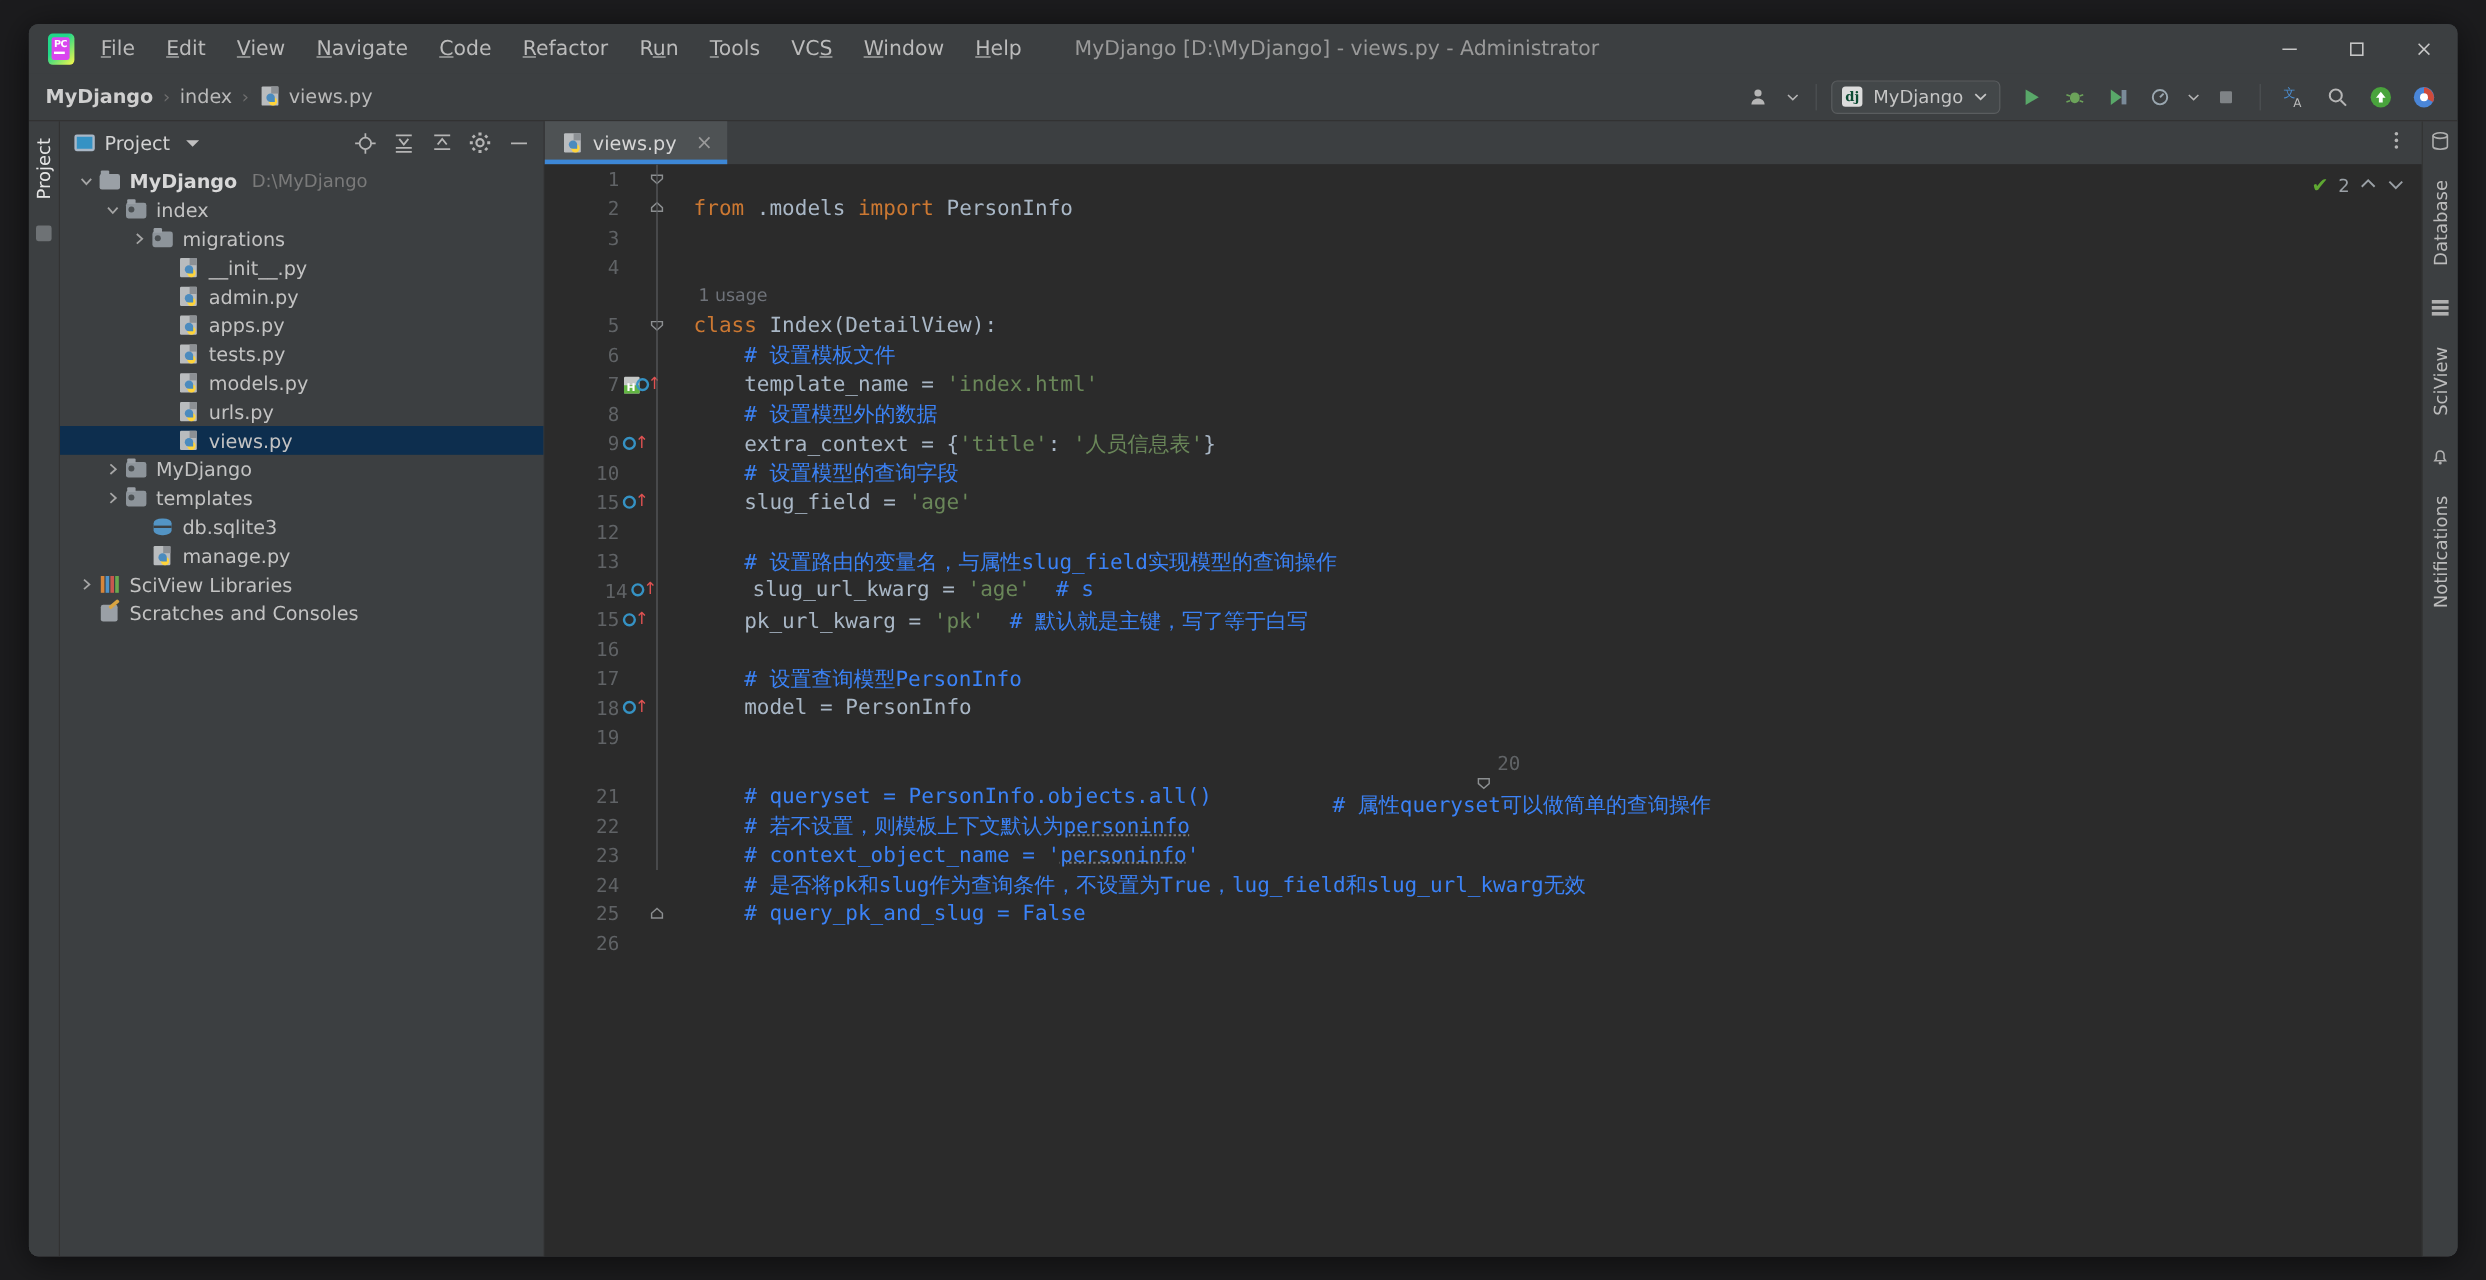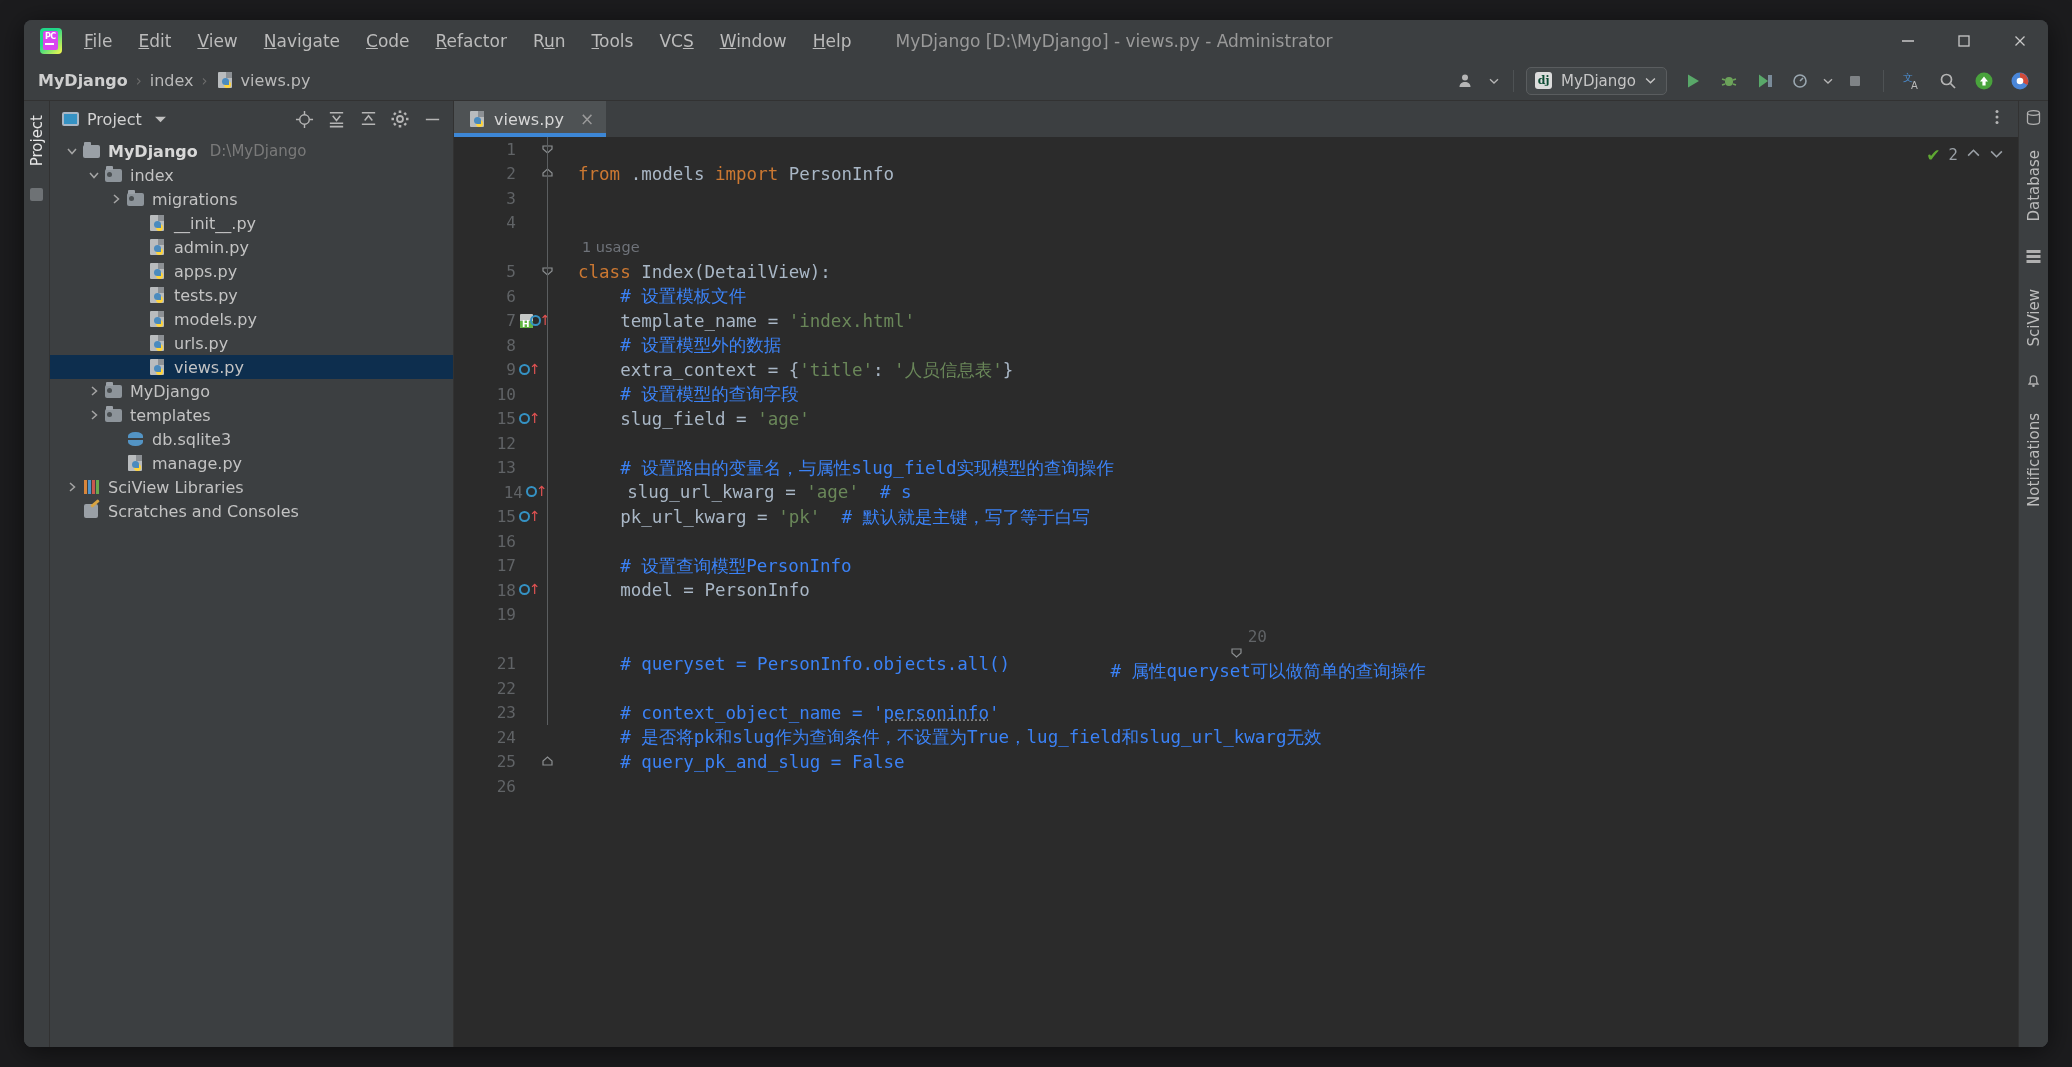--- a/index.html
+++ b/index.html
@@ -834,20 +834,21 @@
             <div class="ln-row" style="position: absolute; left: 0px; right: 0px; top: 514.5px;">
               <span class="ln-num">21</span>
               <span class="gut-icons"></span>
               <span style="width: 18px; display: flex; align-items: center; justify-content: center;"></span>
               <span class="code-txt" style="padding-left: 22px;">    <span class="cm"># queryset = PersonInfo.objects.all()</span></span>
             </div>
             <div class="ln-row" style="position: absolute; left: 0px; right: 0px; top: 539px;">
               <span class="ln-num">22</span>
               <span class="gut-icons"></span>
               <span style="width: 18px; display: flex; align-items: center; justify-content: center;"></span>
+              <span class="code-txt" style="padding-left: 22px;">    <span class="cm"># 若不设置，则模板上下文默认为</span><span class="cm squig">personinfo</span></span>
             </div>
             <div class="ln-row" style="position: absolute; left: 0px; right: 0px; top: 563.5px;">
               <span class="ln-num">23</span>
               <span class="gut-icons"></span>
               <span style="width: 18px; display: flex; align-items: center; justify-content: center;"></span>
               <span class="code-txt" style="padding-left: 22px;">    <span class="cm"># context_object_name = '</span><span class="cm squig">personinfo</span><span class="cm">'</span></span>
             </div>
             <div class="ln-row" style="position: absolute; left: 0px; right: 0px; top: 588px;">
               <span class="ln-num">24</span>
               <span class="gut-icons"></span>

